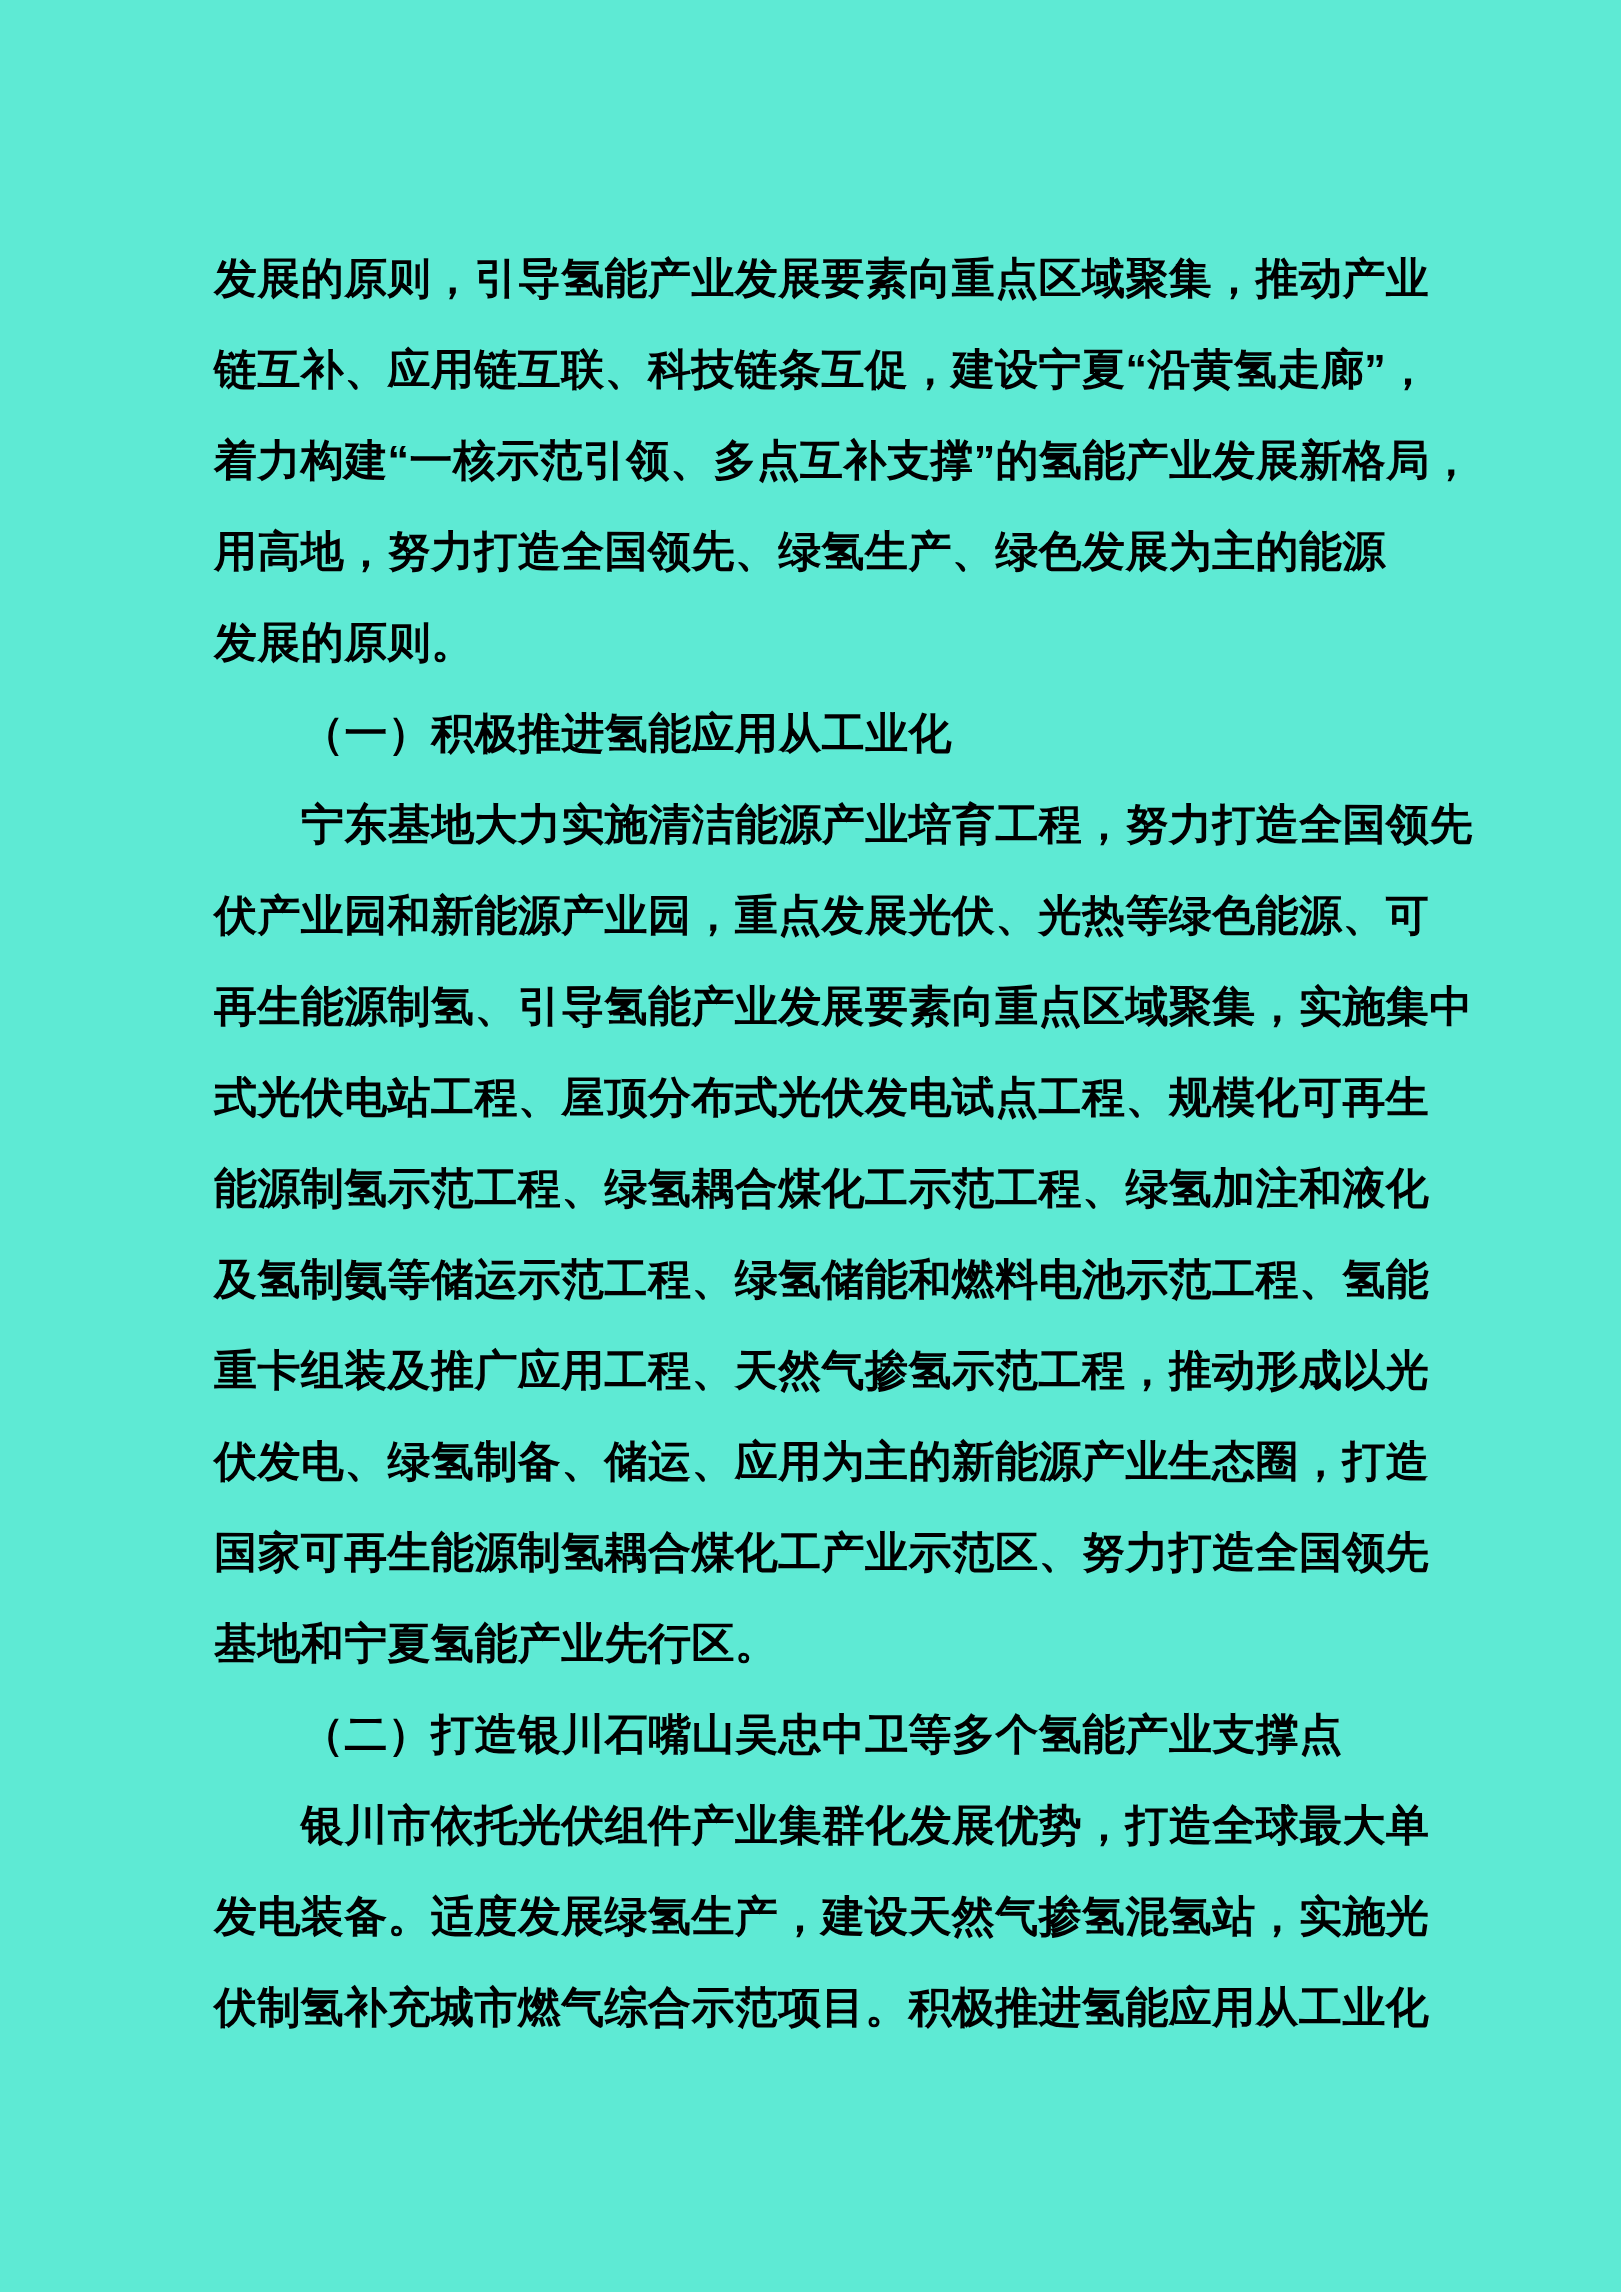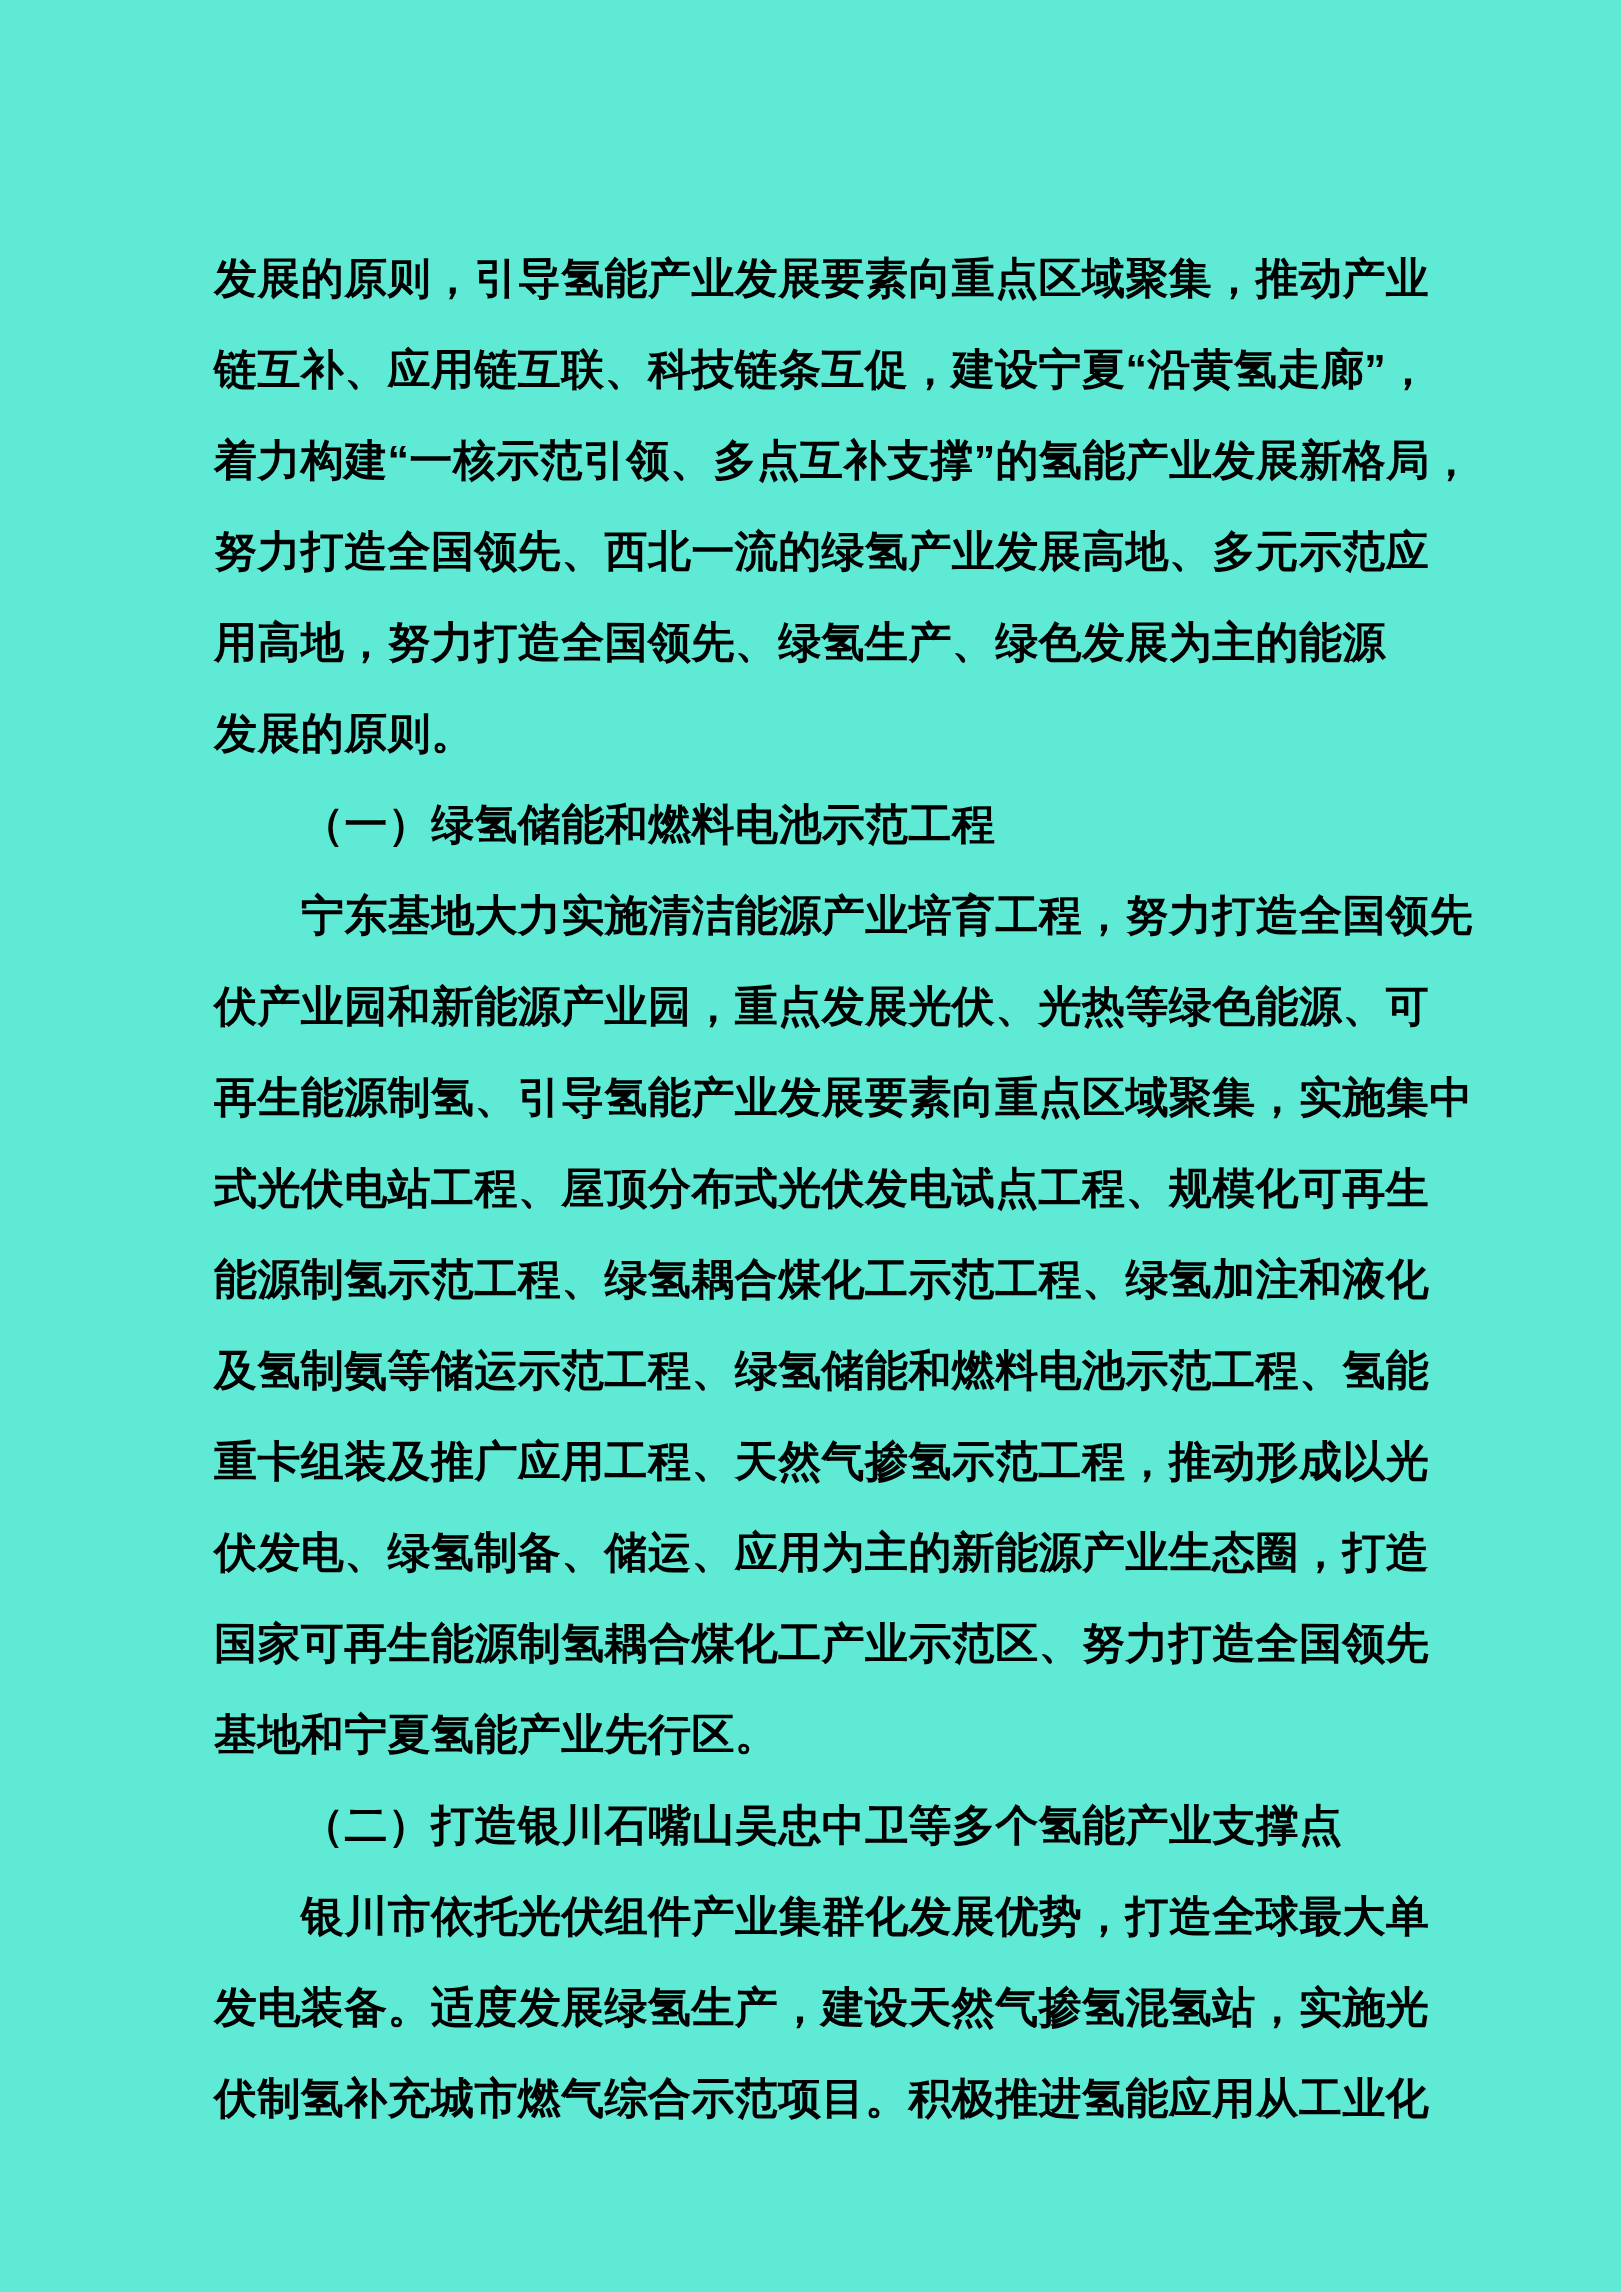--- a/index.html
+++ b/index.html
@@ -32,24 +32,23 @@
     text-indent:87px;
   }
 </style>
 </head>
 <body>
 
 <div class="page">
   <div class="line">发展的原则，引导氢能产业发展要素向重点区域聚集，推动产业</div>
   <div class="line">链互补、应用链互联、科技链条互促，建设宁夏“沿黄氢走廊”，</div>
   <div class="line">着力构建“一核示范引领、多点互补支撑”的氢能产业发展新格局，</div>
-  <div class="line">努力打造全国领先、西北一流的绿氢产业发展高地、多元示范应</div>
   <div class="line">用高地，努力打造全国领先、绿氢生产、绿色发展为主的能源</div>
   <div class="line">发展的原则。</div>
-  <div class="line heading">（一）绿氢储能和燃料电池示范工程</div>
+  <div class="line heading">（一）积极推进氢能应用从工业化</div>
   <div class="line indent">宁东基地大力实施清洁能源产业培育工程，努力打造全国领先</div>
   <div class="line">伏产业园和新能源产业园，重点发展光伏、光热等绿色能源、可</div>
   <div class="line">再生能源制氢、引导氢能产业发展要素向重点区域聚集，实施集中</div>
   <div class="line">式光伏电站工程、屋顶分布式光伏发电试点工程、规模化可再生</div>
   <div class="line">能源制氢示范工程、绿氢耦合煤化工示范工程、绿氢加注和液化</div>
   <div class="line">及氢制氨等储运示范工程、绿氢储能和燃料电池示范工程、氢能</div>
   <div class="line">重卡组装及推广应用工程、天然气掺氢示范工程，推动形成以光</div>
   <div class="line">伏发电、绿氢制备、储运、应用为主的新能源产业生态圈，打造</div>
   <div class="line">国家可再生能源制氢耦合煤化工产业示范区、努力打造全国领先</div>
   <div class="line">基地和宁夏氢能产业先行区。</div>

